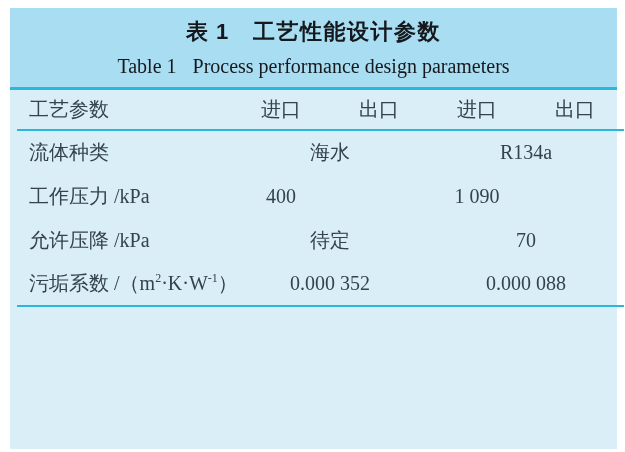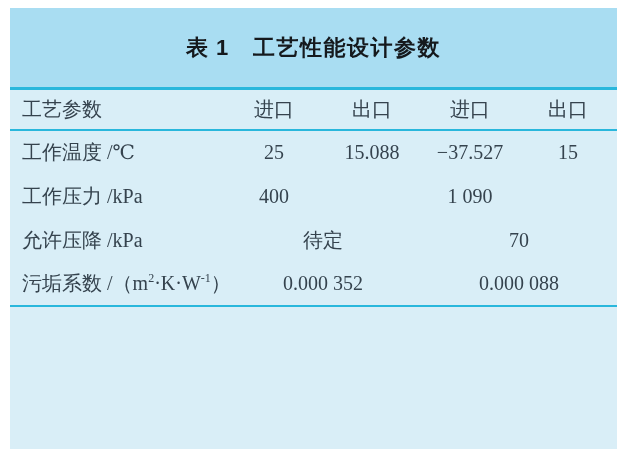--- a/index.html
+++ b/index.html
@@ -46,20 +46,21 @@
     background:var(--body);
     padding-bottom:7px;
   }
   table{
     width:100%;
     border-collapse:collapse;
     table-layout:fixed;
     color:var(--text);
     font-size:20px;
     border-bottom:2px solid var(--rule);
+    margin-left:7px;
   }
   col.c-label{width:215px;}
   thead th{
     height:40px;
     font-weight:normal;
     text-align:center;
     vertical-align:middle;
     border-bottom:2px solid var(--rule);
   }
   thead th.label{
@@ -84,20 +85,24 @@
 </head>
 <body>
 
 <div class="sheet">
 
   <div class="band">
     <div class="title-zh">
       <span class="t-label">表 1</span>
       <span class="t-text">工艺性能设计参数</span>
     </div>
+    <div class="title-en">
+      <span class="t-label">Table 1</span>
+      <span class="t-text">Process performance design parameters</span>
+    </div>
   </div>
 
   <div class="content">
     <table>
       <colgroup>
         <col class="c-label">
         <col>
           <col>
           <col>
           <col>
@@ -106,25 +111,23 @@
         <tr>
           <th class="label">工艺参数</th>
           <th>进口</th>
           <th>出口</th>
           <th>进口</th>
           <th>出口</th>
         </tr>
       </thead>
       <tbody>
           <tr>
-            <td class="label"><span>工作温度 /℃</span></td>
-            <td>25</td>
-            <td>15.088</td>
-            <td>−37.527</td>
-            <td>15</td>
+            <td class="label"><span>流体种类</span></td>
+            <td colspan="2">海水</td>
+            <td colspan="2">R134a</td>
           </tr>
           <tr>
             <td class="label"><span>工作压力 /kPa</span></td>
             <td>400</td>
             <td></td>
             <td>1 090</td>
             <td></td>
           </tr>
           <tr>
             <td class="label"><span>允许压降 /kPa</span></td>

